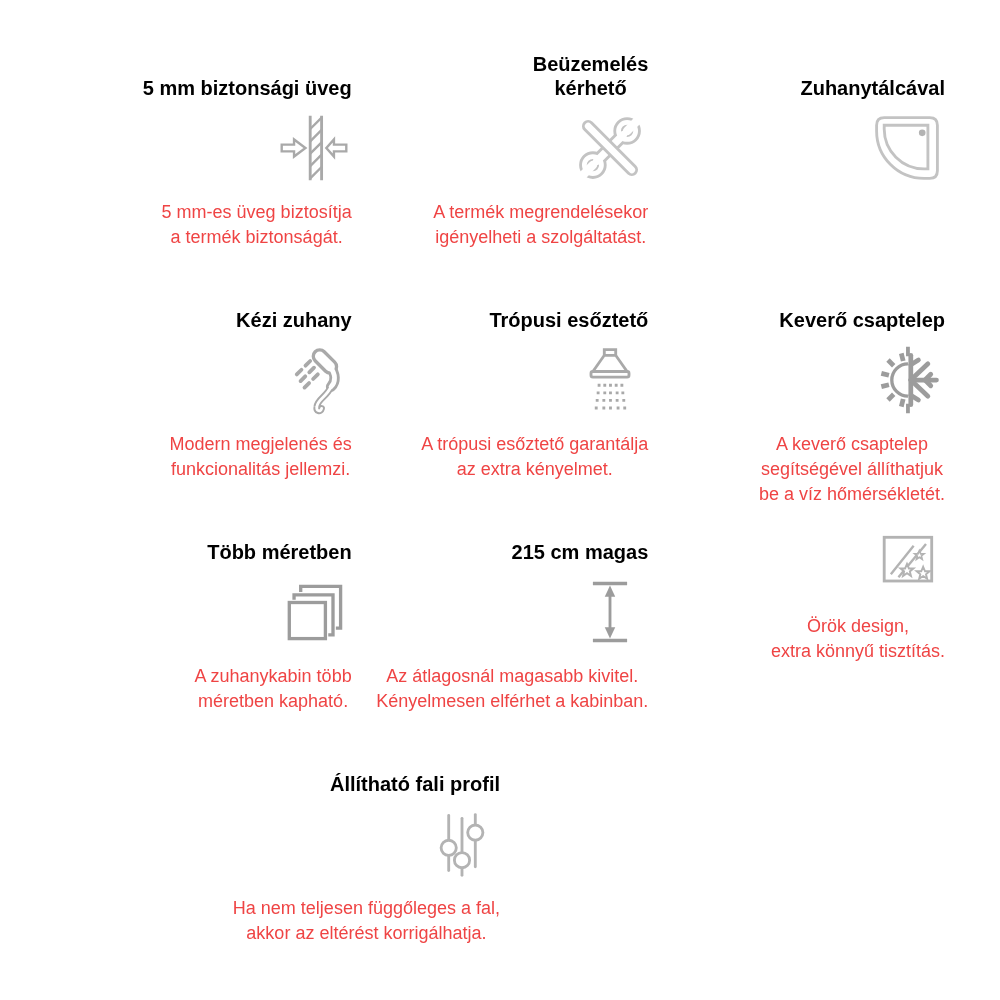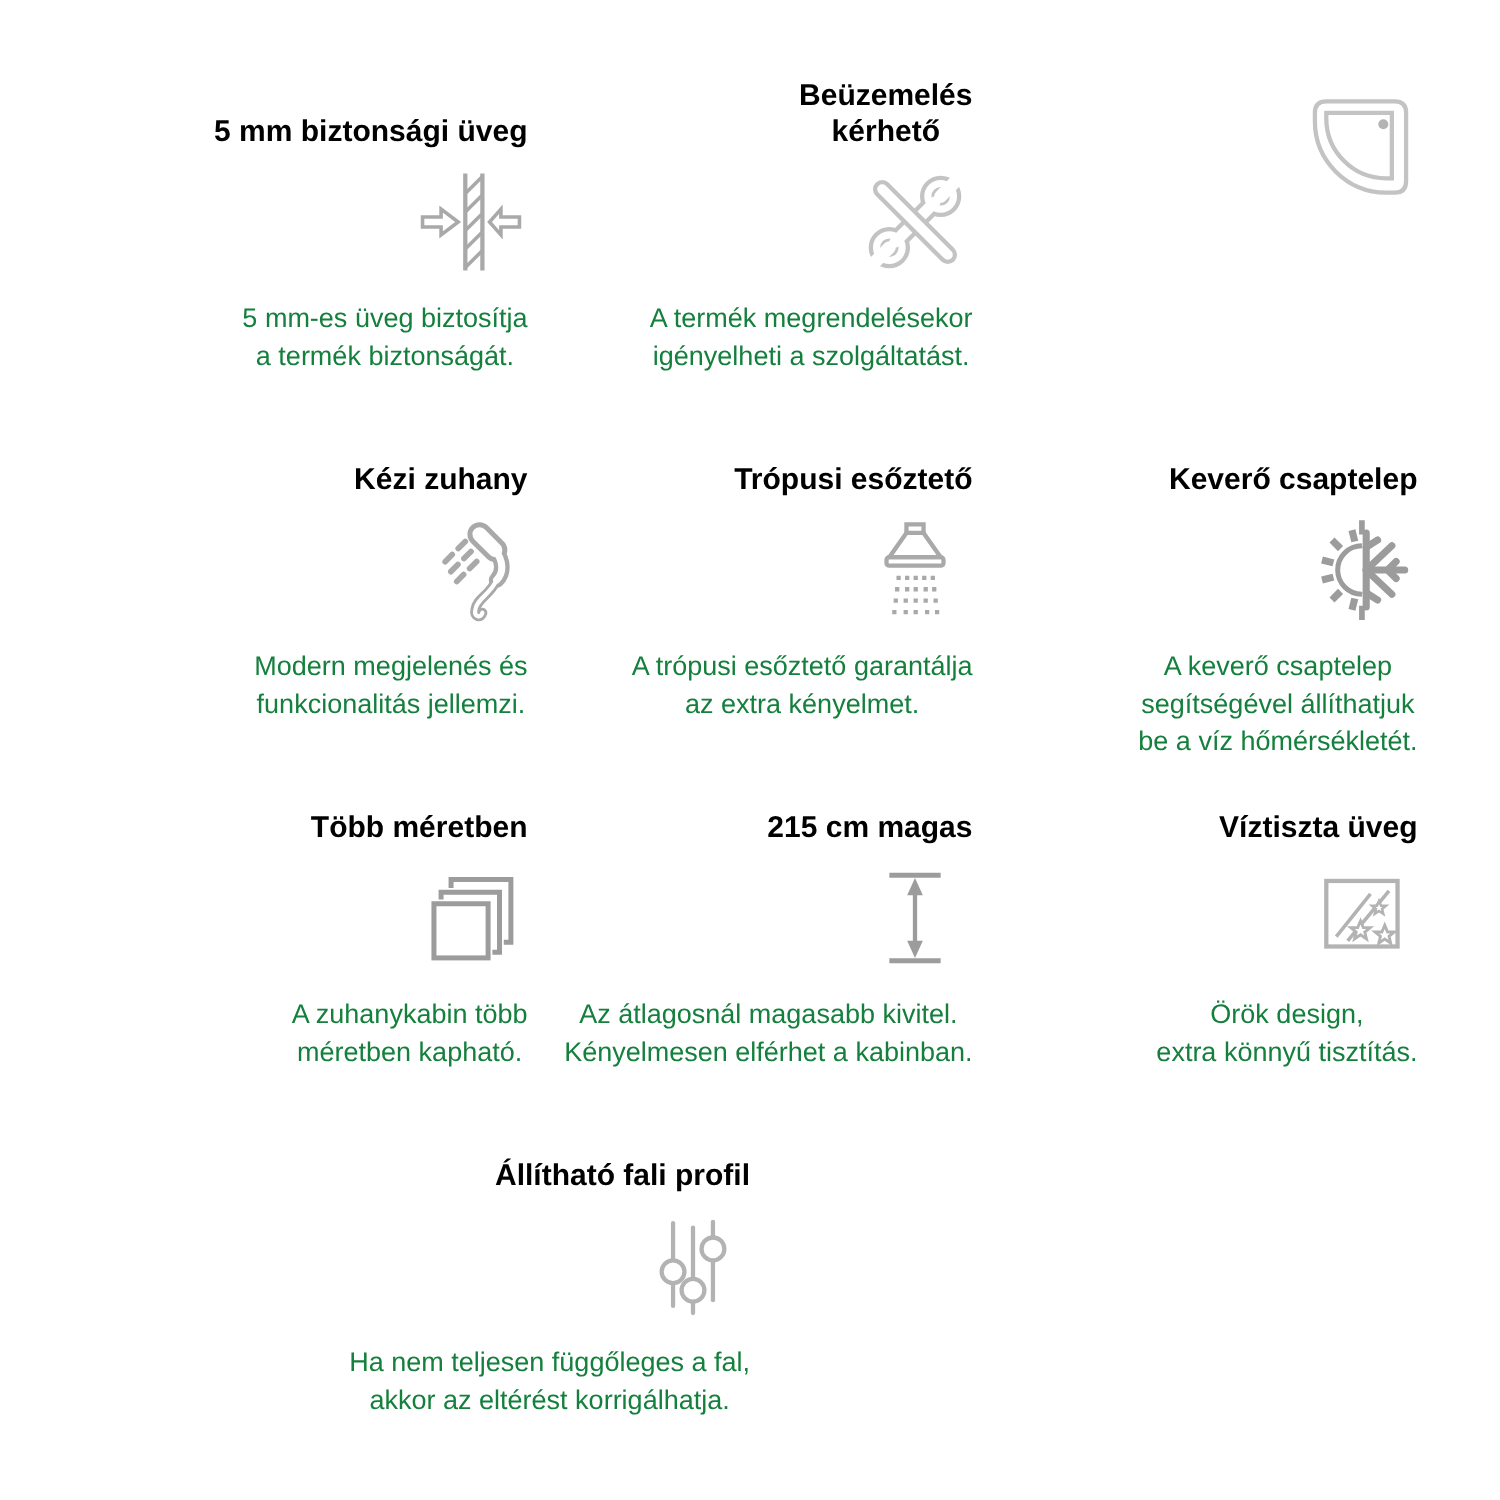--- a/index.html
+++ b/index.html
@@ -21,21 +21,21 @@
   }
   .title{
     margin:0;height:50px;display:flex;align-items:flex-end;justify-content:center;
     font-size:20px;line-height:1.2;font-weight:bold;color:#000;white-space:pre;
   }
   .iconbox{
     height:84px;margin-top:6px;display:flex;align-items:center;justify-content:center;
   }
   .iconbox svg{width:76px;height:76px;display:block;}
   .desc{
-    margin:10px 0 0;font-size:18px;line-height:1.38;white-space:pre;color:#15803d;
+    margin:10px 0 0;font-size:18px;line-height:1.38;white-space:pre;color:#ef4444;
   }
 </style>
 </head>
 <body>
 
 <div class="grid">
 
   <div class="cell">
     <h3 class="title">5 mm biztonsági üveg</h3>
     <div class="iconbox">
@@ -69,20 +69,21 @@
           <path d="M17,17 L63,63" stroke="#c3c3c3" stroke-width="13"></path>
           <path d="M17,17 L63,63" stroke="#ffffff" stroke-width="7"></path>
         </g>
       </svg>
     </div>
     <p class="desc">A termék megrendelésekor
 igényelheti a szolgáltatást.</p>
   </div>
 
   <div class="cell">
+    <h3 class="title">Zuhanytálcával</h3>
     <div class="iconbox">
       <svg viewBox="0 0 80 80">
         <g fill="none" stroke="#c3c3c3" stroke-width="3">
           <path d="M16,8 H64 Q72,8 72,16 V64 Q72,72 64,72 H58 A50,50 0 0 1 8,22 V16 Q8,8 16,8 Z"></path>
           <path d="M16,16 H62 V62 H58 A42,42 0 0 1 16,20 Z"></path>
         </g>
         <circle cx="56" cy="24" r="3.5" fill="#b3b3b3"></circle>
       </svg>
     </div>
   </div>
@@ -185,21 +186,20 @@
         </g>
         <polygon points="40,12 34.5,24 45.5,24" fill="#9c9c9c"></polygon>
         <polygon points="40,68 34.5,56 45.5,56" fill="#9c9c9c"></polygon>
       </svg>
     </div>
     <p class="desc">Az átlagosnál magasabb kivitel.
 Kényelmesen elférhet a kabinban.</p>
   </div>
 
   <div class="cell">
-    <h3 class="title">Víztiszta üveg</h3>
     <div class="iconbox">
       <svg viewBox="0 0 80 80">
         <defs>
           <path id="star5" d="M0,-7 L2,-2.2 L6.8,-2.2 L3,0.9 L4.2,5.7 L0,2.8 L-4.2,5.7 L-3,0.9 L-6.8,-2.2 L-2,-2.2 Z"></path>
         </defs>
         <g fill="none" stroke="#b3b3b3">
           <rect x="16" y="14" width="50" height="46" stroke-width="3"></rect>
           <path d="M23,53 L47,23" stroke-width="2.5"></path>
           <path d="M31,56 L60,21" stroke-width="2.5"></path>
         </g>

